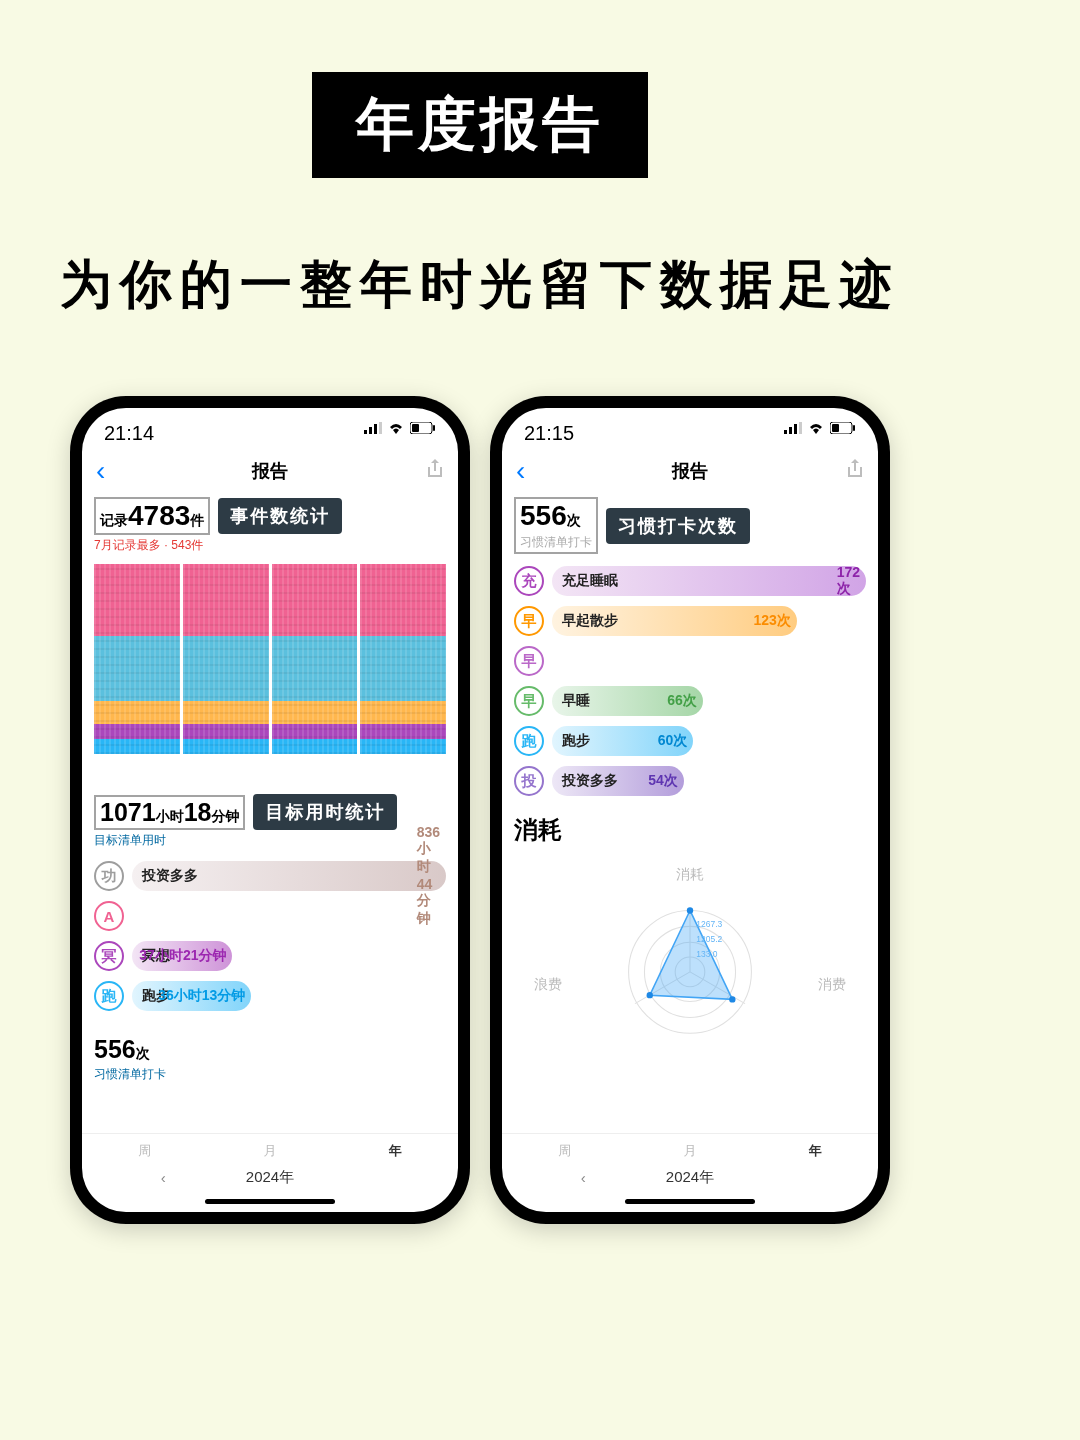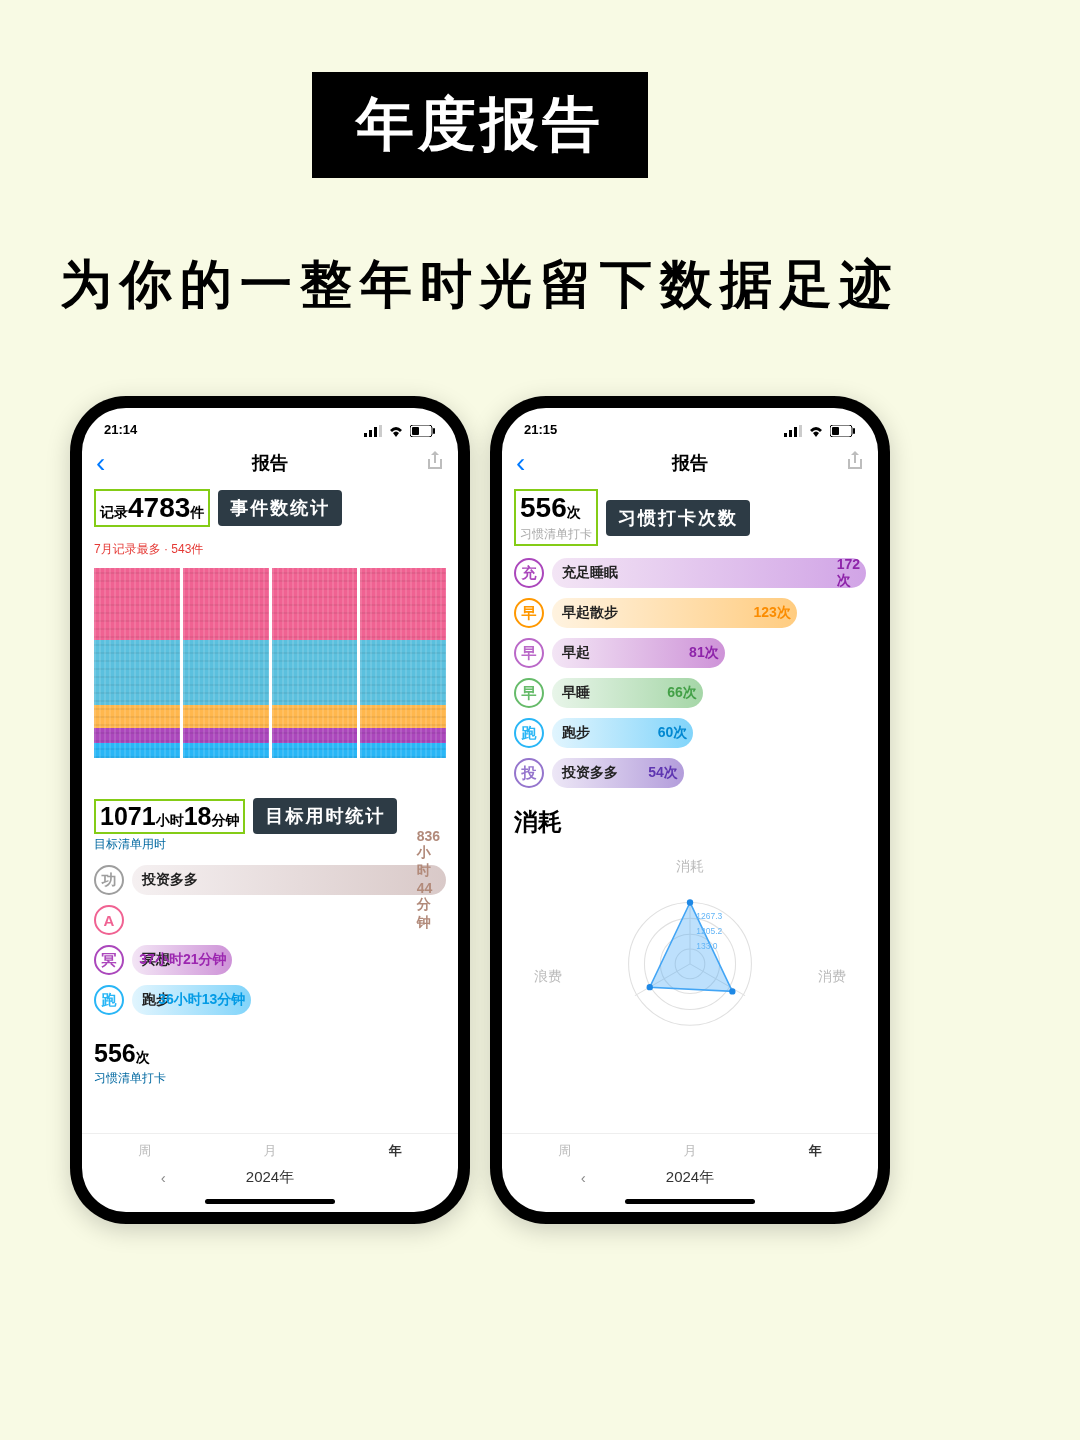--- a/index.html
+++ b/index.html
@@ -3,34 +3,34 @@
 <meta charset="utf-8">
 <style>
 *{box-sizing:border-box;margin:0;padding:0;font-family:-apple-system,BlinkMacSystemFont,"Segoe UI",sans-serif}
 body{background:#f8fae4;width:1080px;height:1440px;overflow:hidden}
 .canvas{width:960px;height:1440px;position:relative}
 .title-badge{background:#000;color:#fff;font-size:58px;font-weight:700;padding:14px 44px;position:absolute;left:50%;transform:translateX(-50%);top:72px;letter-spacing:4px}
 .subtitle{position:absolute;top:250px;left:0;right:0;text-align:center;font-size:52px;font-weight:800;letter-spacing:8px;color:#000}
 .phones{position:absolute;top:396px;left:70px;right:70px;display:flex;gap:20px;justify-content:center}
 .phone{width:402px;height:828px;background:#000;border-radius:56px;padding:12px;position:relative;box-shadow:0 6px 24px rgba(0,0,0,.18)}
 .phone .screen{background:#fff;width:100%;height:100%;border-radius:44px;overflow:hidden;position:relative;display:flex;flex-direction:column}
-.statusbar{display:flex;justify-content:space-between;align-items:flex-end;padding:14px 22px 4px;font-size:13px;font-weight:700}
+.statusbar{display:flex;justify-content:space-between;align-items:flex-start;padding:14px 22px 4px;font-size:20px;font-weight:400}
 .status-icons{display:flex;gap:6px;align-items:center}
 .status-icons svg{display:block}
 .navbar{display:flex;align-items:center;justify-content:center;position:relative;height:44px;padding:0 14px}
 .navbar .back{position:absolute;left:14px;color:#007aff;font-size:28px;line-height:1}
 .navbar .share{position:absolute;right:14px;color:#bdbdbd}
 .navbar .nav-title{font-size:18px;font-weight:600}
 .content{flex:1;overflow:hidden;padding:0 12px}
-.red-box{border:2px solid #84cc16;padding:1px 4px;display:inline-block}
+.red-box{border:2px solid #a3a3a3;padding:1px 4px;display:inline-block}
 .stat-line{display:flex;align-items:center;gap:8px;margin-top:4px}
 .stat-num-big{font-size:28px;font-weight:800}
 .stat-num-mid{font-size:25px;font-weight:800}
 .stat-unit{font-size:14px;font-weight:600}
-.sub-red{color:#e53935;font-size:12px;margin-top:14px}
+.sub-red{color:#e53935;font-size:12px;margin-top:2px}
 .sub-grey{color:#0369a1;font-size:12px;margin-top:2px}
 .black-lbl{background:#2c3e50;background:#2d3b45;color:#fff;font-size:18px;font-weight:700;padding:6px 12px;border-radius:4px;letter-spacing:2px}
 .heatmap{margin-top:10px;height:190px;display:flex;gap:3px}
 .hm-block{flex:1;position:relative;overflow:hidden;background:linear-gradient(180deg,#f06292 0%,#f06292 38%,#5bc0de 38%,#5bc0de 72%,#ffb74d 72%,#ffb74d 84%,#ab47bc 84%,#ab47bc 92%,#29b6f6 92%)}
 .hm-block::before{content:"";position:absolute;inset:0;background:repeating-linear-gradient(90deg,rgba(255,255,255,.12) 0 2px,transparent 2px 5px),repeating-linear-gradient(0deg,rgba(0,0,0,.06) 0 2px,transparent 2px 8px)}
 .section-gap{height:36px}
 .bars{margin-top:12px;display:flex;flex-direction:column;gap:10px}
 .bar-row{display:flex;align-items:center;gap:8px;position:relative}
 .icon-circ{width:30px;height:30px;border-radius:50%;border:2px solid;display:flex;align-items:center;justify-content:center;font-size:15px;font-weight:600;flex-shrink:0;background:#fff}
 .bar-track{flex:1;position:relative;height:30px}
@@ -216,25 +216,20 @@
               <div class="bar-row">
                 <span class="icon-circ" style="border-color:#ff9800;color:#ff9800">早</span>
       <div class="bar-track">
         <div class="bar-fill" style="width:78%;background:linear-gradient(90deg,#fff3e0,#ffcc80)"></div>
         <span class="bar-label">早起散步</span>
         <span class="bar-val" style="left:calc(78% - 6px);transform:translateX(-100%);color:#fb8c00">123次</span>
       </div>
               </div>
               <div class="bar-row">
                 <span class="icon-circ" style="border-color:#ba68c8;color:#ba68c8">早</span>
-      <div class="bar-track">
-        <div class="bar-fill" style="width:55%;background:linear-gradient(90deg,#f3e5f5,#ce93d8)"></div>
-        <span class="bar-label">早起</span>
-        <span class="bar-val" style="left:calc(55% - 6px);transform:translateX(-100%);color:#8e24aa">81次</span>
-      </div>
               </div>
               <div class="bar-row">
                 <span class="icon-circ" style="border-color:#66bb6a;color:#66bb6a">早</span>
       <div class="bar-track">
         <div class="bar-fill" style="width:48%;background:linear-gradient(90deg,#e8f5e9,#a5d6a7)"></div>
         <span class="bar-label">早睡</span>
         <span class="bar-val" style="left:calc(48% - 6px);transform:translateX(-100%);color:#43a047">66次</span>
       </div>
               </div>
               <div class="bar-row">

